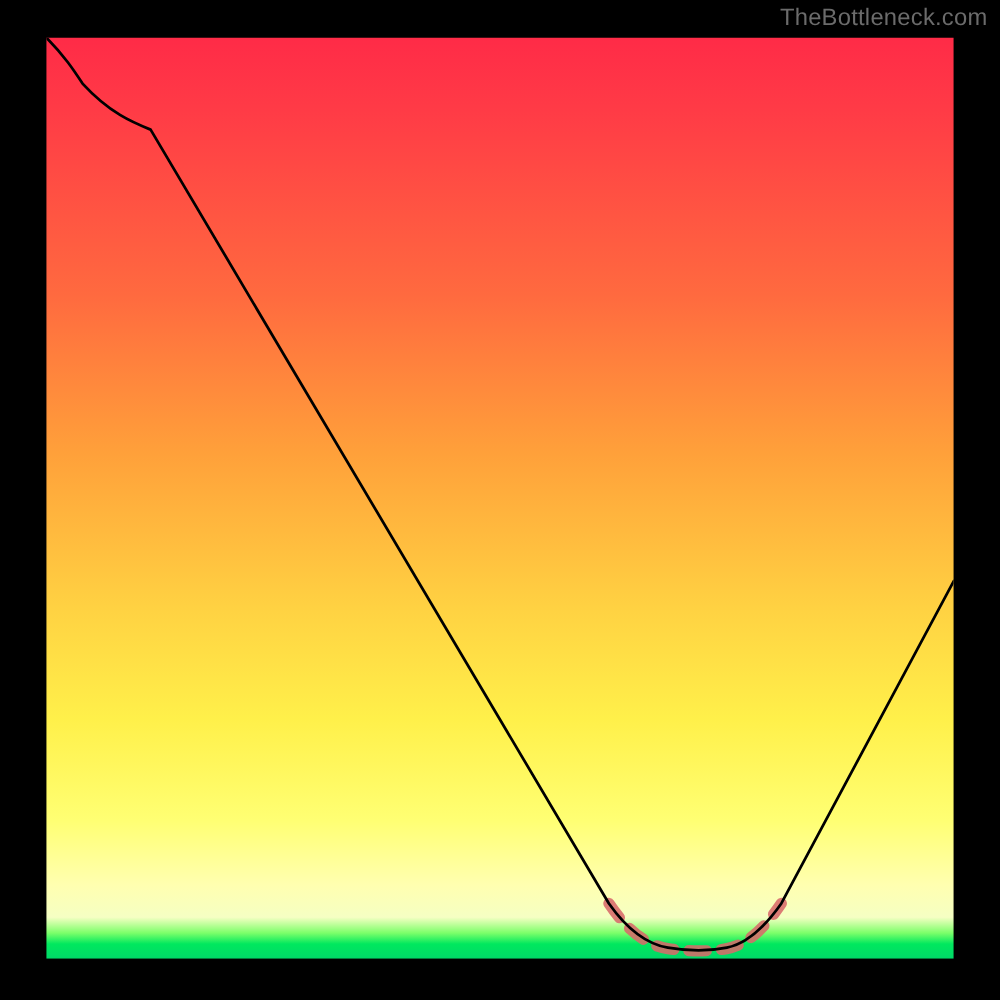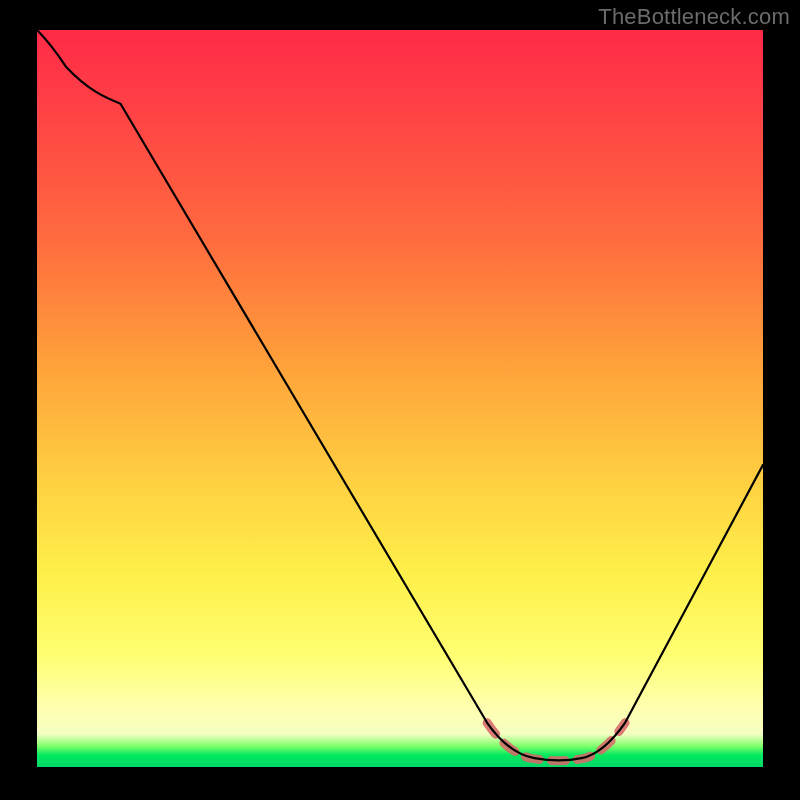--- a/index.html
+++ b/index.html
@@ -15,21 +15,21 @@
     position: relative;
     width: 800px;
     height: 800px;
     background: #000;
   }
   .watermark {
     position: absolute;
     top: 4px;
     right: 10px;
     color: #6b6b6b;
-    font-size: 22px;
+    font-size: 19px;
     font-weight: 400;
     letter-spacing: 0.2px;
   }
   
   .plot {
     position: absolute;
     left: 37px;
     top: 30px;
     width: 726px;   
     height: 737px;  

